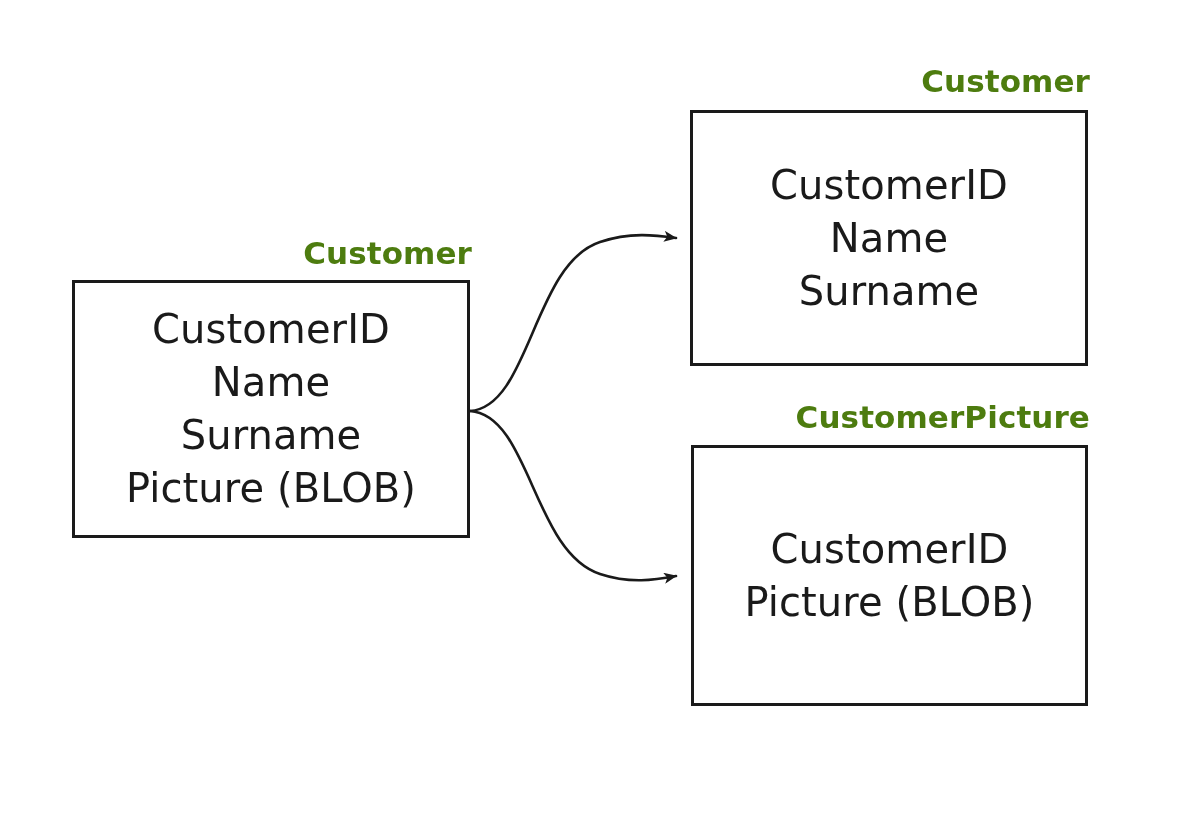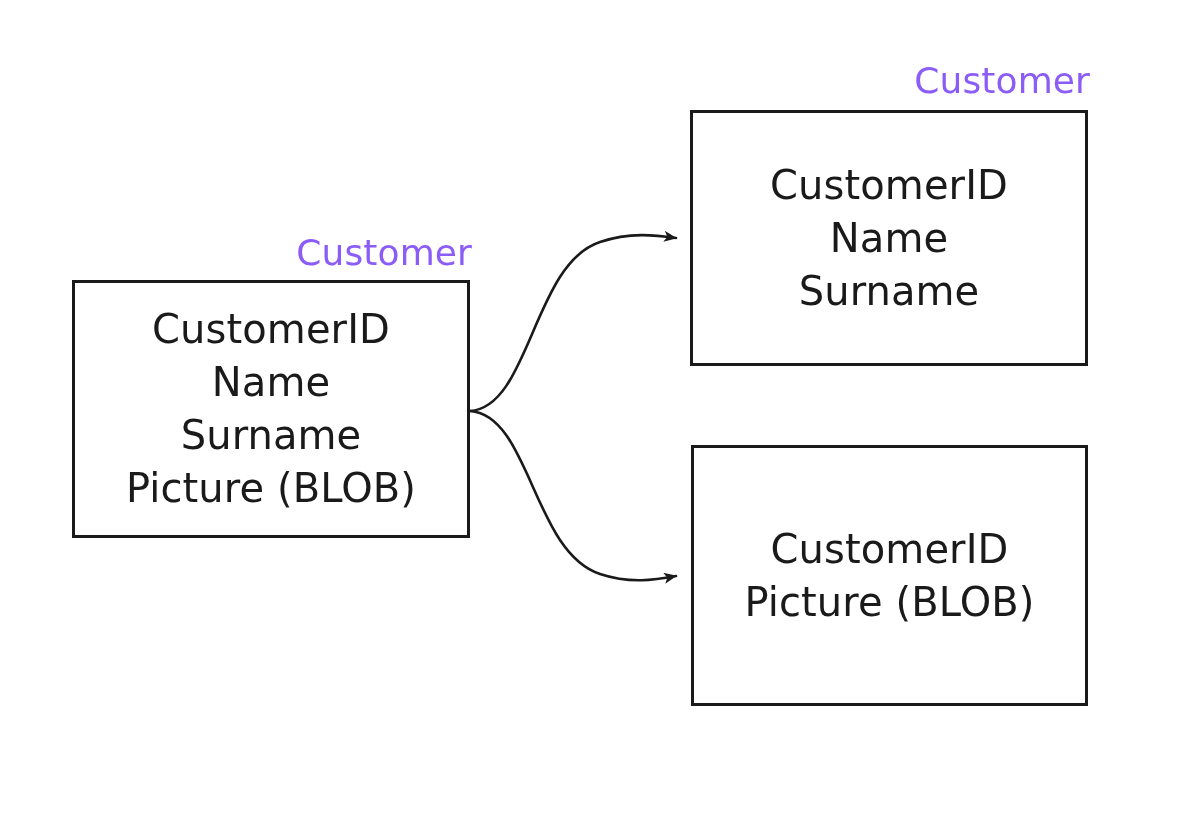--- a/index.html
+++ b/index.html
@@ -22,26 +22,26 @@
     box-sizing: border-box;
     background: #ffffff;
     border: 3px solid #1a1a1a;
     display: flex;
     flex-direction: column;
     align-items: center;
     justify-content: center;
   }
   .entity-title {
     position: absolute;
-    font-size: 36px;
+    font-size: 31px;
     line-height: 34px;
-    color: #8b5cf6;
+    color: #4d7c0f;
     white-space: nowrap;
     text-align: right;
-    font-weight: 400;
+    font-weight: 700;
     letter-spacing: 0.1px;
   }
   .field-list {
     display: flex;
     flex-direction: column;
     align-items: center;
     justify-content: center;
     width: 100%;
   }
   .field {
@@ -101,20 +101,21 @@
 
   <div class="entity-title" id="title-customer">Customer</div>
   <div class="entity" id="box-customer">
     <div class="field-list">
       <div class="field">CustomerID</div>
       <div class="field">Name</div>
       <div class="field">Surname</div>
     </div>
   </div>
 
+  <div class="entity-title" id="title-picture">CustomerPicture</div>
   <div class="entity" id="box-picture">
     <div class="field-list">
       <div class="field">CustomerID</div>
       <div class="field">Picture (BLOB)</div>
     </div>
   </div>
 
 </div>
 
 </body></html>

